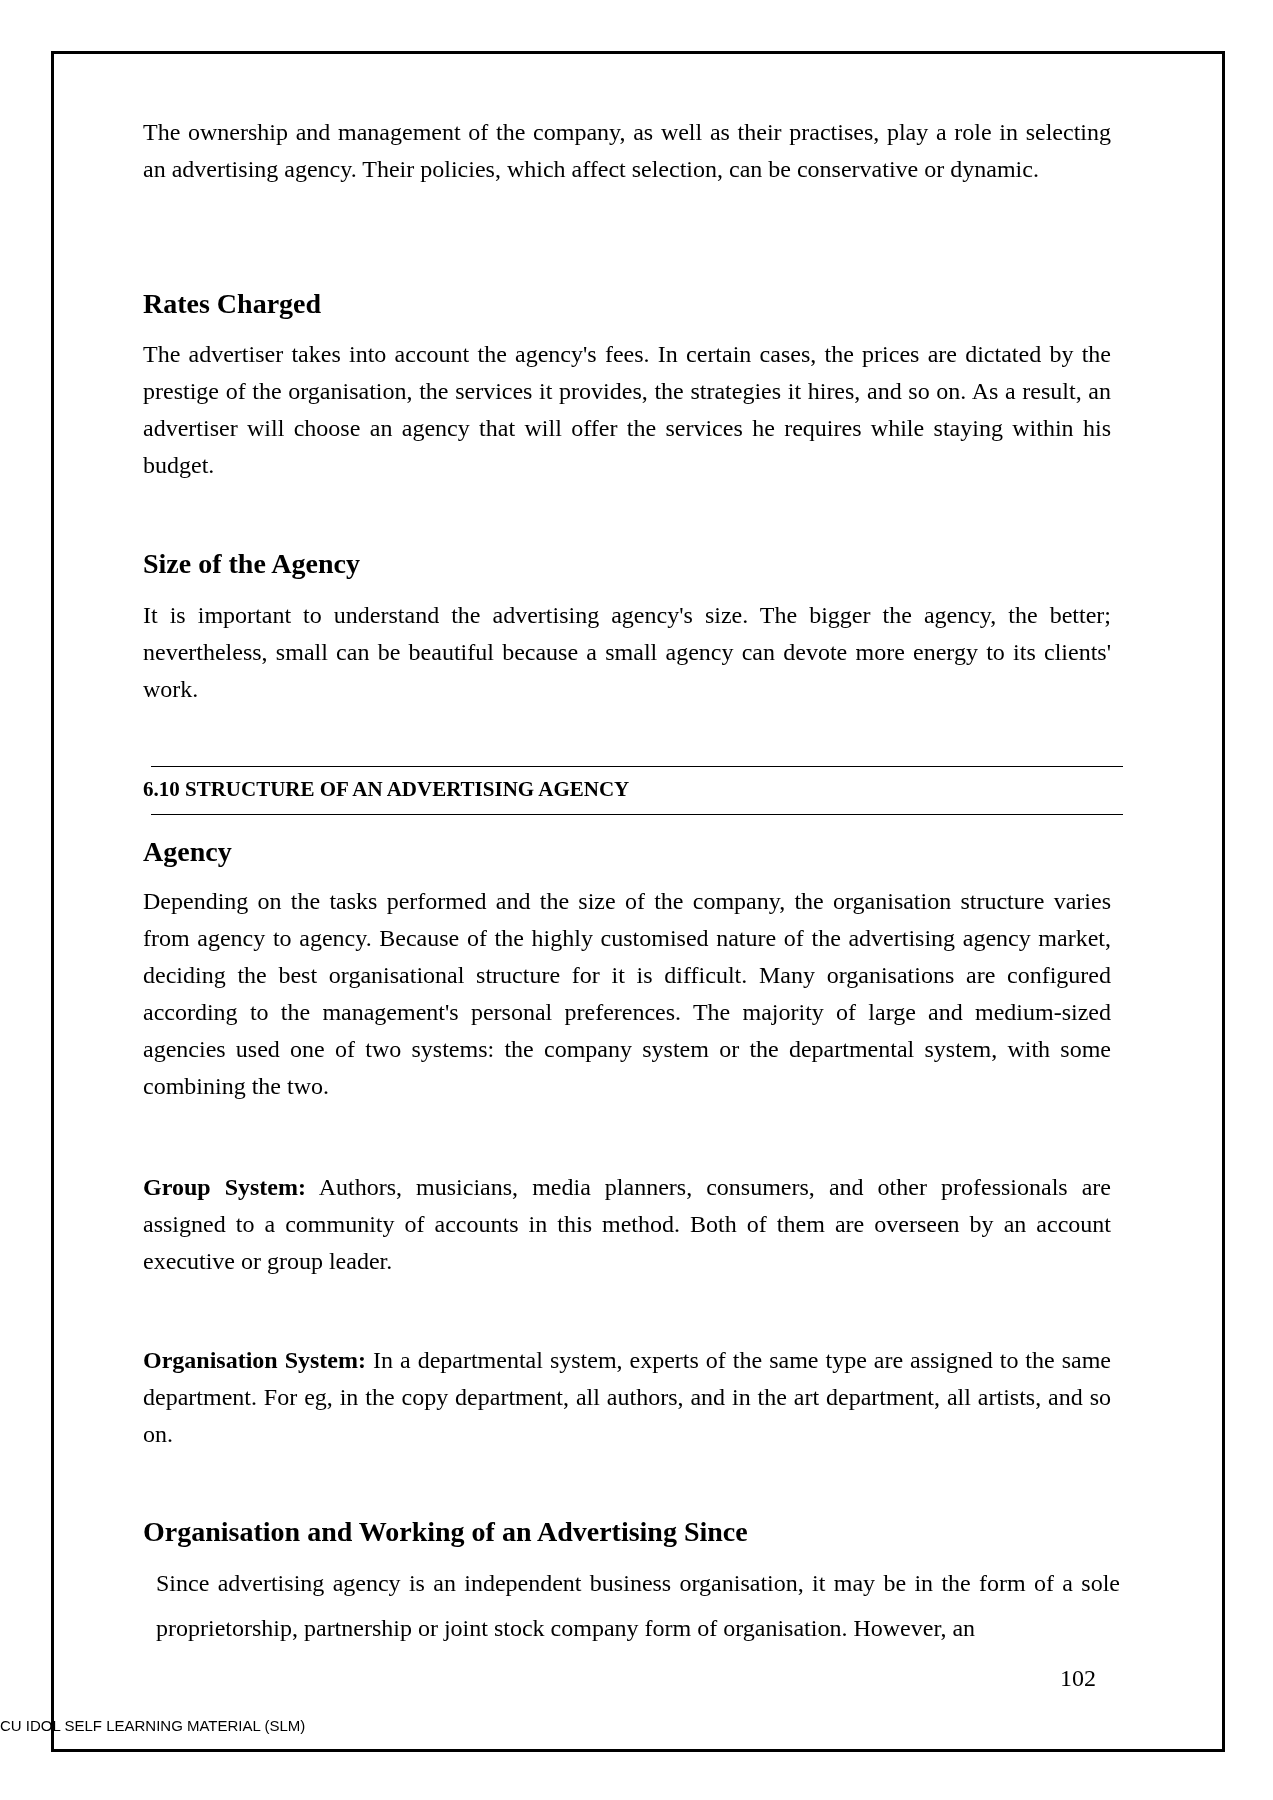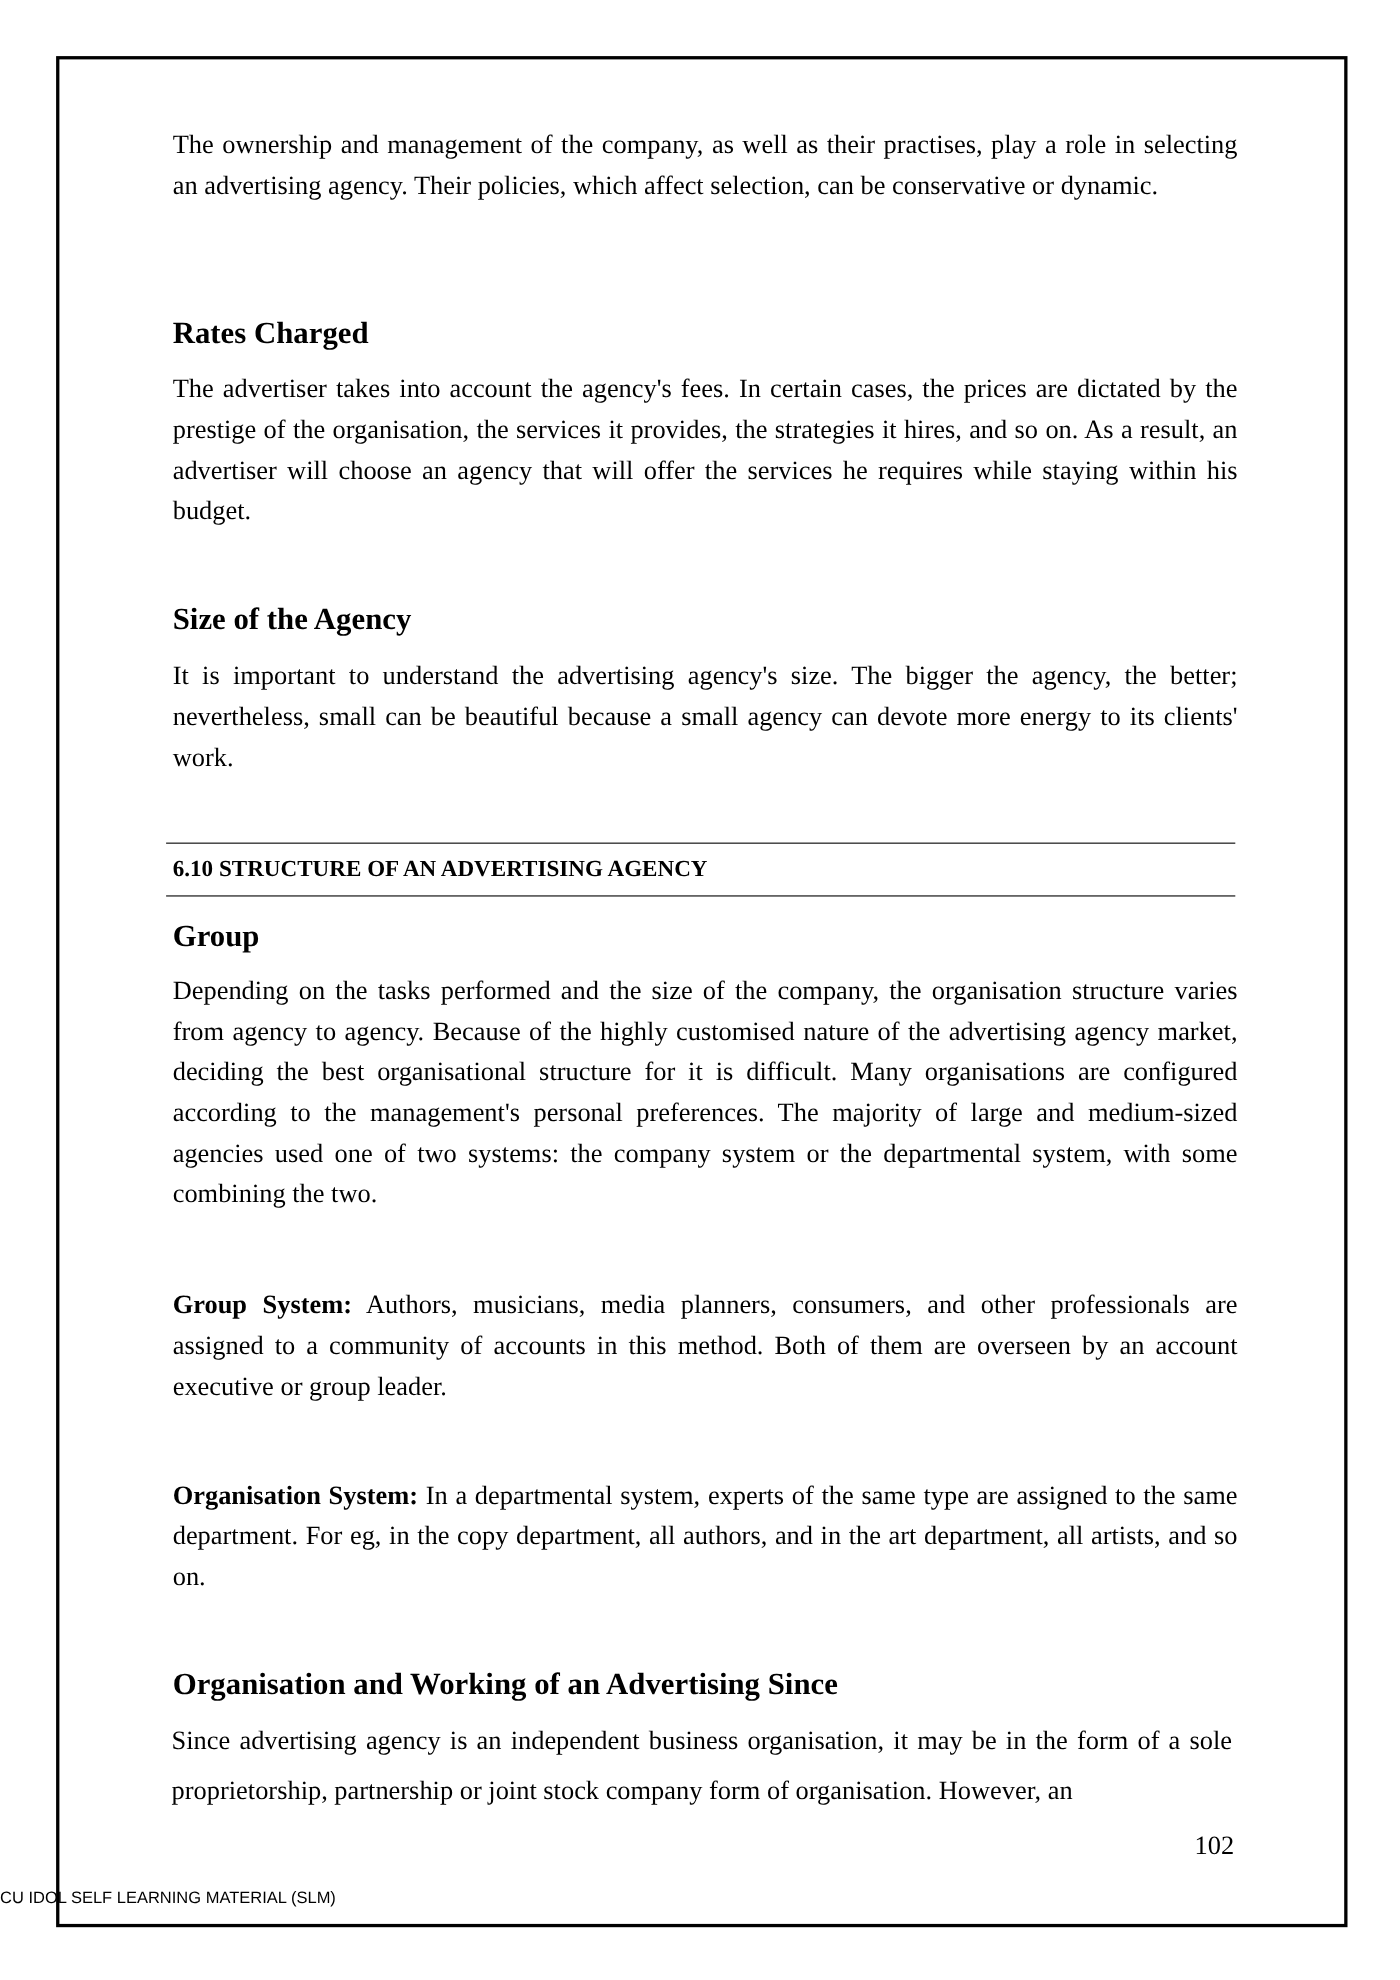--- a/index.html
+++ b/index.html
@@ -1,27 +1,27 @@
 <!DOCTYPE html>
 <html><head>
 <meta charset="utf-8">
 <style>
   html, body { margin: 0; padding: 0; background: #ffffff; }
   body { width: 1273px; height: 1800px; position: relative; overflow: hidden;
          font-family: "Liberation Serif", "DejaVu Serif", serif; color: #000; }
   .frame { position: absolute; left: 51px; top: 51px; width: 1168px; height: 1695px;
            border: 3px solid #000; box-sizing: content-box; }
-  .blk { position: absolute; left: 157px; width: 968px; }
+  .blk { position: absolute; left: 143px; width: 968px; }
   .para { font-size: 24px; line-height: 37px; text-align: justify; text-align-last: left; margin: 0; }
   .head { font-size: 28px; font-weight: bold; line-height: 30px; margin: 0; white-space: nowrap; }
   .h2 { font-size: 21px; font-weight: bold; line-height: 34px; margin: 0; white-space: nowrap; }
   .rule { position: absolute; left: 151px; width: 972px; height: 0; border-top: 1.5px solid #000; }
   .lead { font-weight: bold; }
   .para.wide { line-height: 45px; }
-  .pagenum { position: absolute; left: 1060px; width: 62px; top: 1663px; text-align: right;
+  .pagenum { position: absolute; left: 1060px; width: 62px; top: 1663px; text-align: left;
              font-size: 24px; line-height: 30px; }
   .footer { position: absolute; left: 0; width: 1273px; top: 1717px; text-align: left;
             font-family: "Liberation Sans", "DejaVu Sans", sans-serif; font-size: 15px; line-height: 18px; }
 </style>
 </head>
 <body>
 
 <div class="frame"></div>
 
 <p class="blk para" style="top:114px;">The ownership and management of the company, as well as their practises, play a role in selecting an advertising agency. Their policies, which affect selection, can be conservative or dynamic.</p>
@@ -29,21 +29,21 @@
 <h3 class="blk head" style="top:289px;">Rates Charged</h3>
 <p class="blk para" style="top:336px;">The advertiser takes into account the agency's fees. In certain cases, the prices are dictated by the prestige of the organisation, the services it provides, the strategies it hires, and so on. As a result, an advertiser will choose an agency that will offer the services he requires while staying within his budget.</p>
 
 <h3 class="blk head" style="top:549px;">Size of the Agency</h3>
 <p class="blk para" style="top:597px;">It is important to understand the advertising agency's size. The bigger the agency, the better; nevertheless, small can be beautiful because a small agency can devote more energy to its clients' work.</p>
 
 <div class="rule" style="top:766px;"></div>
 <h2 class="blk h2" style="top:772px;">6.10 STRUCTURE OF AN ADVERTISING AGENCY</h2>
 <div class="rule" style="top:814px;"></div>
 
-<h3 class="blk head" style="top:837px;">Group</h3>
+<h3 class="blk head" style="top:837px;">Agency</h3>
 <p class="blk para" style="top:883px;">Depending on the tasks performed and the size of the company, the organisation structure varies from agency to agency. Because of the highly customised nature of the advertising agency market, deciding the best organisational structure for it is difficult. Many organisations are configured according to the management's personal preferences. The majority of large and medium-sized agencies used one of two systems: the company system or the departmental system, with some combining the two.</p>
 
 <p class="blk para" style="top:1169px;"><span class="lead">Group System:</span><span> Authors, musicians, media planners, consumers, and other professionals are assigned to a community of accounts in this method. Both of them are overseen by an account executive or group leader.</span></p>
 
 <p class="blk para" style="top:1342px;"><span class="lead">Organisation System:</span><span> In a departmental system, experts of the same type are assigned to the same department. For eg, in the copy department, all authors, and in the art department, all artists, and so on.</span></p>
 
 <h3 class="blk head" style="top:1517px;">Organisation and Working of an Advertising Since</h3>
 <p class="blk para wide" style="top:1561px; left:156px; width:964px;">Since advertising agency is an independent business organisation, it may be in the form of a sole proprietorship, partnership or joint stock company form of organisation. However, an</p>
 
 <div class="pagenum">102</div>

